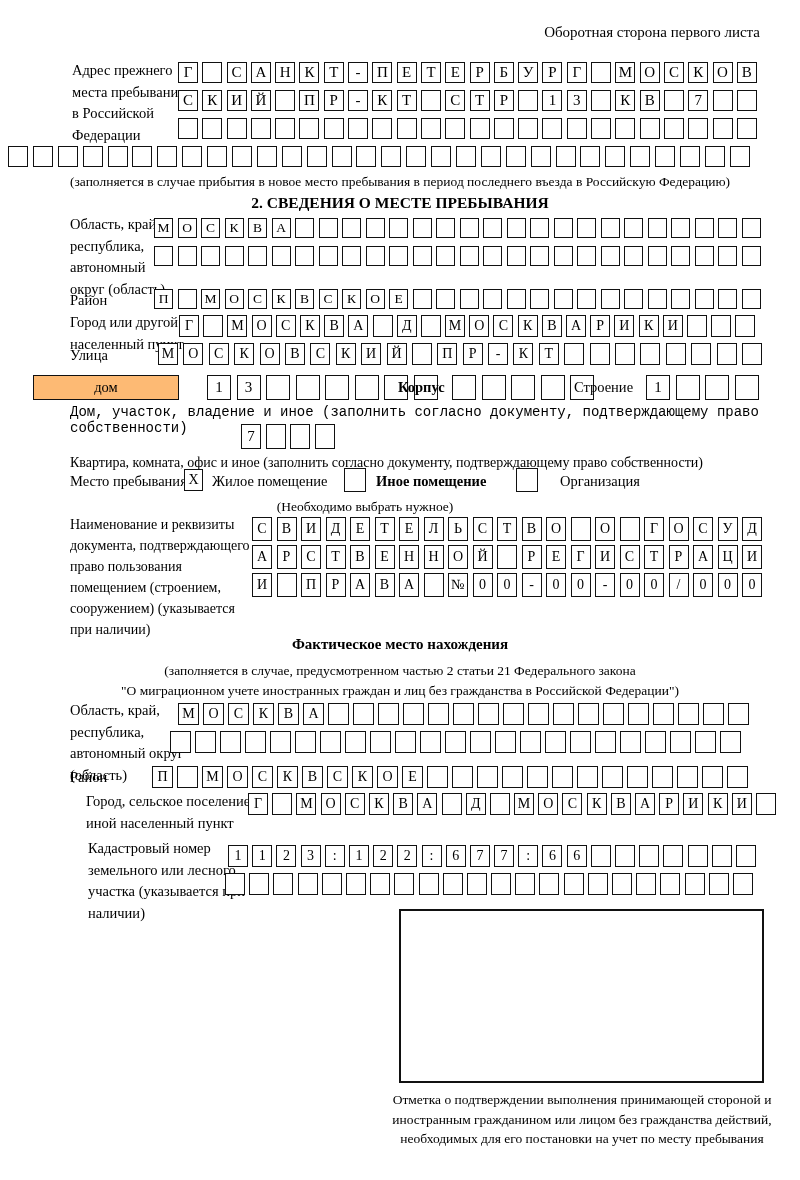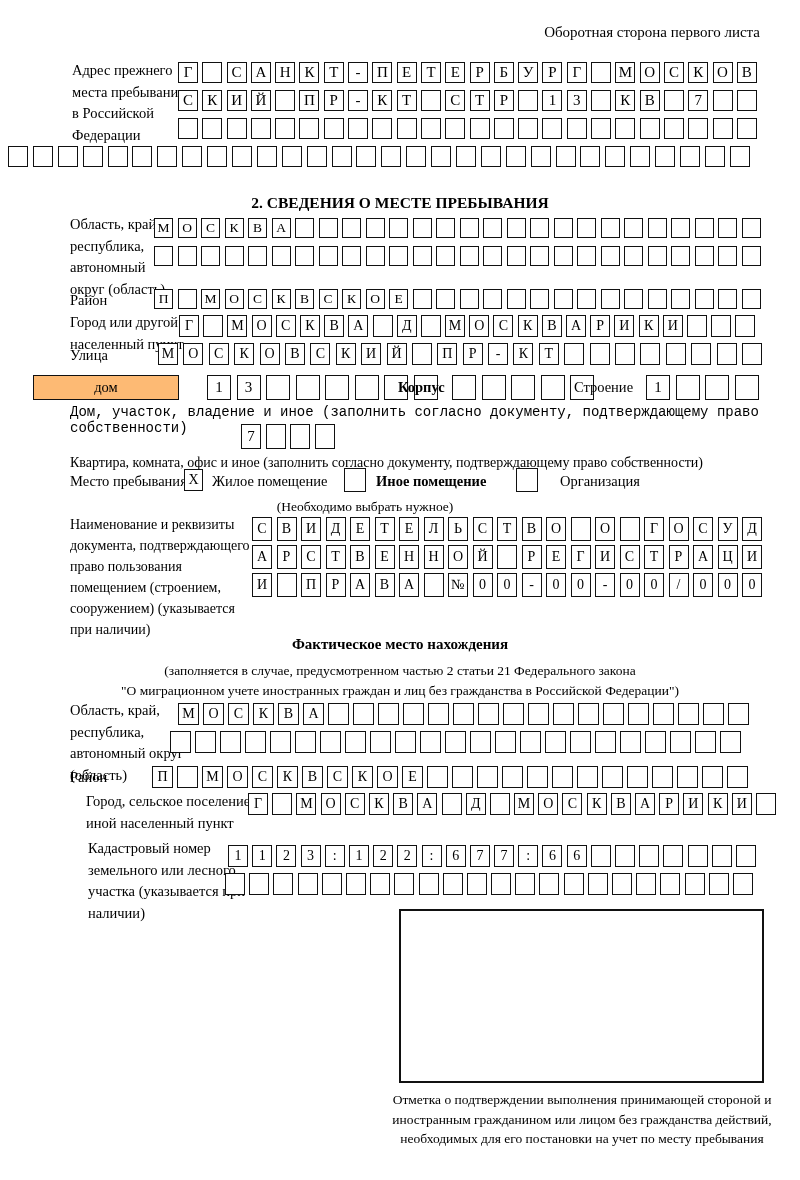--- a/index.html
+++ b/index.html
@@ -141,20 +141,21 @@
       <span class="cell"></span>
       <span class="cell"></span>
       <span class="cell"></span>
       <span class="cell"></span>
       <span class="cell"></span>
       <span class="cell"></span>
       <span class="cell"></span>
       <span class="cell"></span>
       <span class="cell"></span>
     </div>
+  <div class="abs center sm" style="top:172px;">(заполняется в случае прибытия в новое место пребывания в период последнего въезда в Российскую Федерацию)</div>
 
   <div class="abs center b" style="top:194px;font-size:15.5px;">2. СВЕДЕНИЯ О МЕСТЕ ПРЕБЫВАНИЯ</div>
 
   <div class="abs lbl" style="left:70px;top:214px;width:100px;">Область, край, республика, автономный округ (область)</div>
   <div class="abs cells g-s2" style="left:154px;top:218px;">
       <span class="cell">М</span>
       <span class="cell">О</span>
       <span class="cell">С</span>
       <span class="cell">К</span>
       <span class="cell">В</span>

